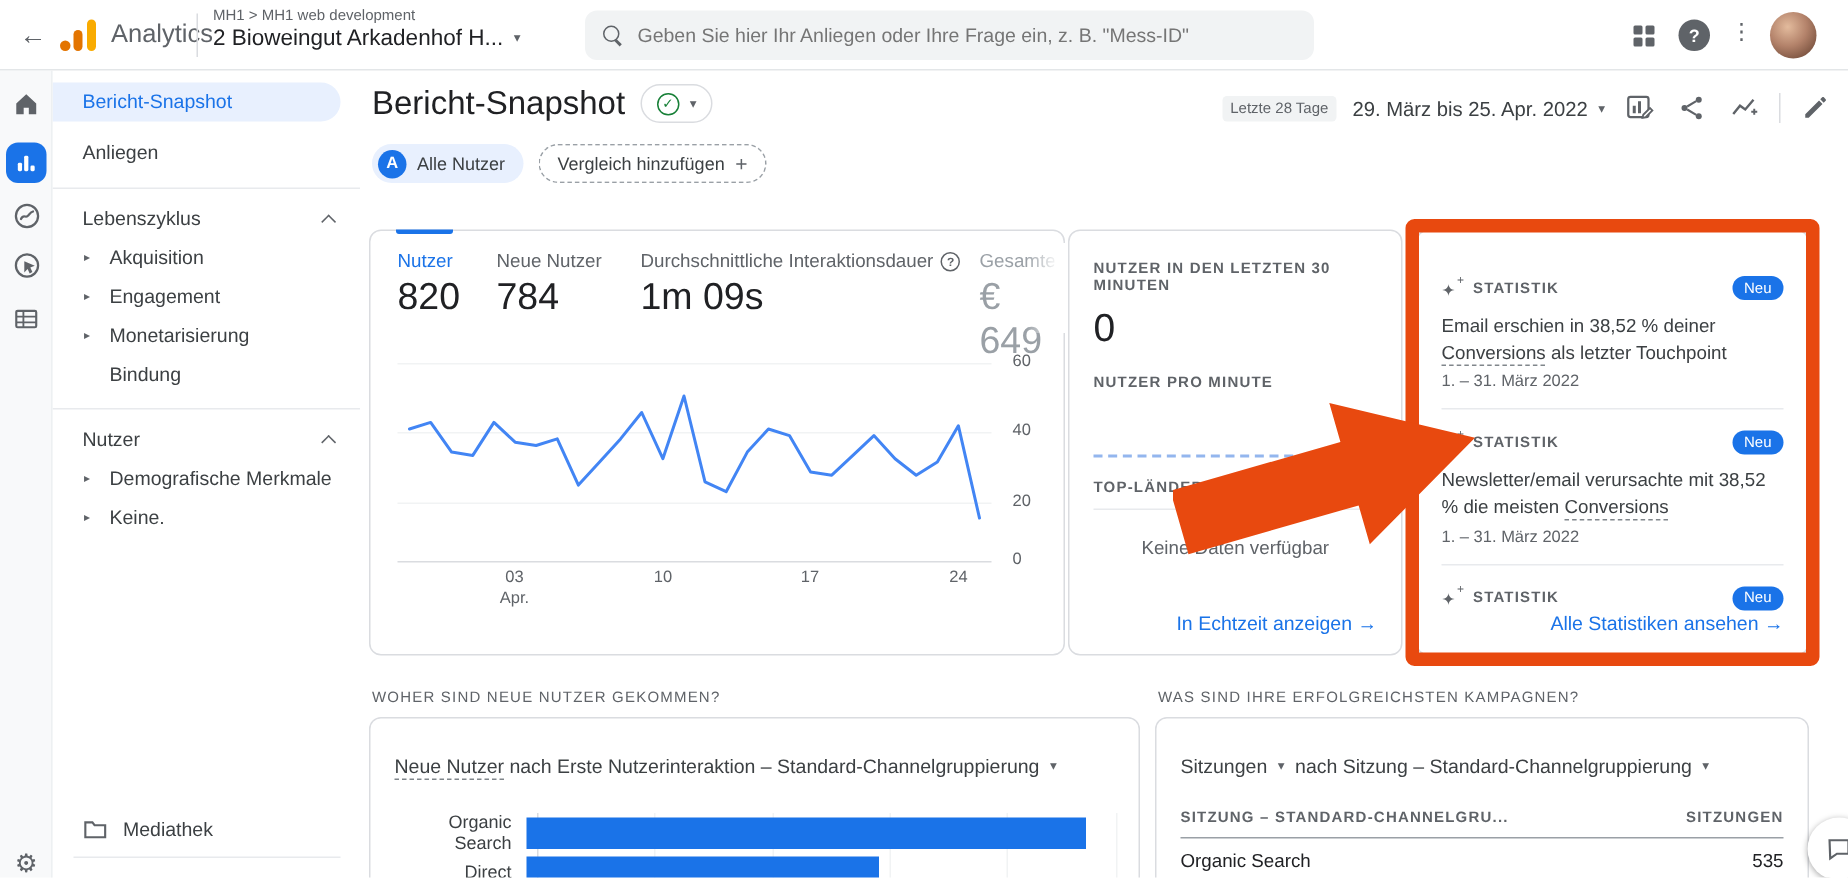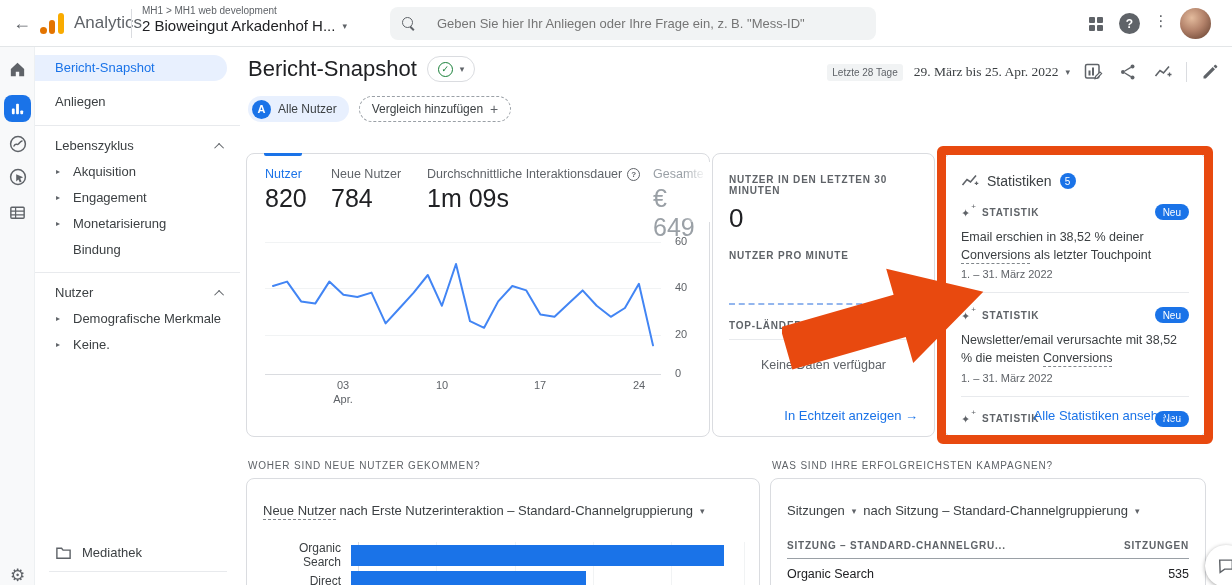--- a/index.html
+++ b/index.html
@@ -16,21 +16,21 @@
   .ga-mid  { position:absolute; left:9px; bottom:1px; width:6px; height:14px; border-radius:3px; background:#E37400; }
   .ga-tall { position:absolute; left:18px; bottom:1px; width:6px; height:21px; border-radius:3px; background:#F9AB00; }
   .product-name { position:absolute; left:74px; top:13px; font-size:17px; color:#5f6368; }
   .hdr-vdiv { position:absolute; left:131px; top:9px; width:1px; height:29px; background:#dadce0; }
   .property { position:absolute; left:142px; top:5px; }
   .breadcrumb { font-size:10px; color:#5f6368; }
   .property-row { display:flex; align-items:center; gap:7px; margin-top:1px; }
   .property-name { font-size:15px; color:#202124; }
   .caret { font-size:9px; color:#5f6368; }
   .search-box { position:absolute; left:390px; top:7px; width:486px; height:33px; background:#f1f3f4;
-    border-radius:8px; display:flex; align-items:center; padding:0 12px; gap:22px; }
+    border-radius:8px; display:flex; align-items:center; padding:0 12px; gap:10px; }
   .mag { width:13px; height:13px; position:relative; flex:none; }
   .mag::before { content:""; position:absolute; left:0; top:0; width:9px; height:9px;
     border:1.6px solid #5f6368; border-radius:50%; }
   .mag::after { content:""; position:absolute; left:9px; top:9px; width:5px; height:1.6px;
     background:#5f6368; transform:rotate(45deg); transform-origin:0 0; }
   .search-box input { border:none; outline:none; background:transparent; flex:1; font-size:13px;
     color:#3c4043; font-family:inherit; }
   .apps-grid { position:absolute; left:1089px; top:17px; width:14px; height:14px; display:grid;
     grid-template-columns:6px 6px; grid-template-rows:6px 6px; gap:2px; cursor:pointer; }
   .apps-grid span { background:#5f6368; border-radius:1px; }
@@ -71,21 +71,21 @@
   
   .main { position:absolute; left:240px; top:47px; width:992px; height:538px; background:#fff; overflow:hidden; }
   .page-title-row { position:absolute; left:8px; top:9px; display:flex; align-items:center; gap:10px; }
   .page-title { font-size:22px; color:#202124; }
   .verify-pill { height:26px; border:1px solid #dadce0; border-radius:14px; display:flex; align-items:center;
     gap:7px; padding:0 10px; cursor:pointer; }
   .green-check { width:15px; height:15px; border:1.6px solid #188038; border-radius:50%; color:#188038;
     font-size:9px; display:flex; align-items:center; justify-content:center; font-weight:700; }
   .hdr-right { position:absolute; right:10px; top:13px; display:flex; align-items:center; gap:11px; }
   .date-badge { background:#f1f3f4; border-radius:3px; font-size:10px; color:#5f6368; padding:3px 5px;margin-left:19px; }
-  .date-range { font-size:13.5px; color:#3c4043; font-weight:500; display:flex; align-items:center; gap:7px; cursor:pointer;font-family:Liberation Serif, serif; }
+  .date-range { font-size:13.5px; color:#3c4043; font-weight:500; display:flex; align-items:center; gap:7px; cursor:pointer; }
   .tool-icon { width:24px; height:24px; display:flex; align-items:center; justify-content:center; cursor:pointer; }
   .tool-vdiv { width:1px; height:20px; background:#dadce0; }
   .chips-row { position:absolute; left:8px; top:49px; display:flex; gap:10px; align-items:center; }
   .chip-users { height:26px; background:#e8f0fe; border-radius:13px; display:flex; align-items:center;
     gap:7px; padding:0 12px 0 4px; font-size:12px; color:#3c4043; cursor:pointer; }
   .chip-a { width:19px; height:19px; border-radius:50%; background:#1a73e8; color:#fff; font-size:11px;
     font-weight:700; display:flex; align-items:center; justify-content:center; }
   .chip-add { height:26px; border:1px dashed #9aa0a6; border-radius:13px; display:flex; align-items:center;
     gap:7px; padding:0 12px; font-size:12px; color:#3c4043; cursor:pointer; }
   .plus { font-size:14px; color:#5f6368; }
@@ -370,28 +370,20 @@
     <div class="rt-cols">
       <span class="kicker">TOP-LÄNDER</span>
       <span class="kicker">NUTZER</span>
     </div>
     <div class="rt-div"></div>
     <div class="rt-empty">Keine Daten verfügbar</div>
     <div class="card-link"><span>In Echtzeit anzeigen</span> →</div>
   </div>
 
   <div class="card card-insights">
-    <div class="ins-head">
-      <svg width="18" height="18" viewBox="0 0 18 18">
-          <polyline points="1.5,13 6,7.5 9.5,10 15,3.5" fill="none" stroke="#5f6368" stroke-width="1.6"></polyline>
-          <path d="M15.5 9.5v3.6M13.7 11.3h3.6" stroke="#5f6368" stroke-width="1.2"></path>
-        </svg>
-      <span class="ins-title">Statistiken</span>
-      <span class="count-badge">5</span>
-    </div>
 
     <div>
       <div class="stat-row">
         <span class="sparkle">
             <span class="s1">✦</span>
             <span class="s2">+</span>
           </span>
         <span class="kicker">STATISTIK</span>
         <span class="neu-badge">Neu</span>
       </div>

